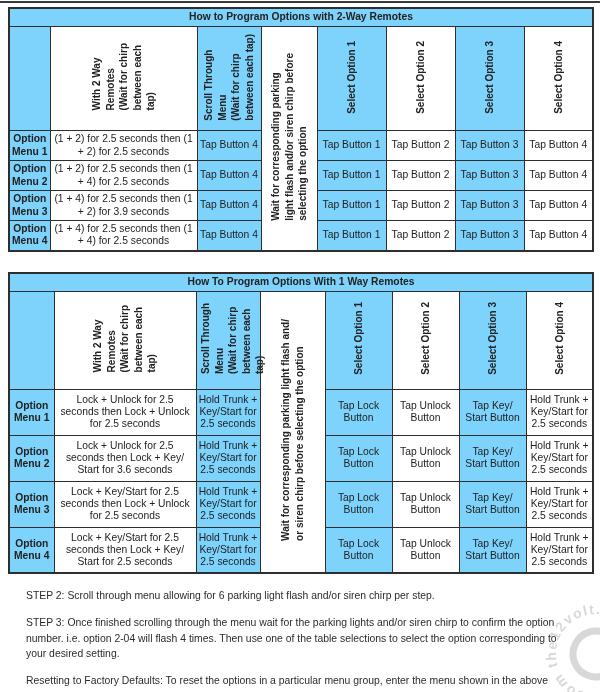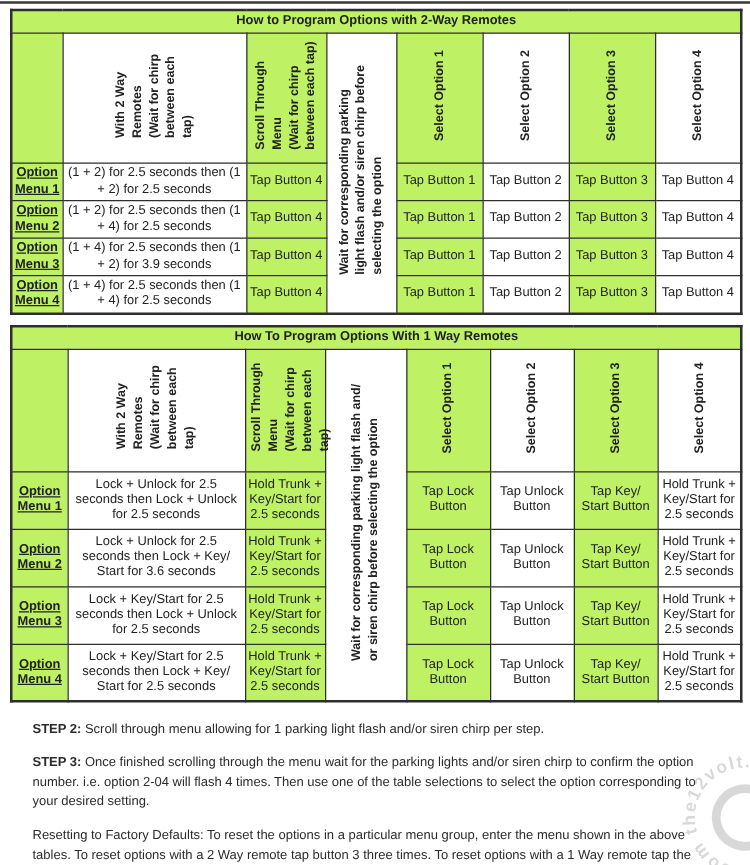--- a/index.html
+++ b/index.html
@@ -15,40 +15,40 @@
     border-collapse:collapse;table-layout:fixed;width:584px;
     border:2px solid #2e2e2e;
   }
   table.program td{
     border:1.5px solid #2e2e2e;
     padding:1px 2px;
     text-align:center;vertical-align:middle;
     font-size:10.3px;line-height:1.18;
   }
   td.titlebar{font-weight:700;font-size:11.5px;height:15px;}
-  .shade{background:#bef264;}
-  .rowlabel{font-weight:700;text-decoration:underline;}
+  .shade{background:#7dd3fc;}
+  .rowlabel{font-weight:700;}
   .vert{
     writing-mode:vertical-rl;
     transform:rotate(180deg);
     white-space:pre-line;
     display:inline-block;
     font-weight:700;font-size:10px;line-height:1.35;
     text-align:left;
   }
   .vcell{vertical-align:middle;text-align:center;}
   #t1 tr.hdr{height:104px;}
   #t1 tr.data{height:30px;}
   #t2 tr.hdr{height:98px;}
   #t2 tr.data{height:46px;}
-  #t2{margin-top:8px;}
+  #t2{margin-top:20px;}
 
   .footer{margin:14px 18px 0 18px;width:548px;font-size:10.4px;line-height:1.52;color:#2b2b2b;}
   .footer p{margin:0 0 11px 0;}
-  .footer b{font-weight:700;}
+  .footer b{font-weight:400;}
 
   .watermark{
     position:absolute;left:534px;top:592px;opacity:.34;
     transform:rotate(-18deg);pointer-events:none;
   }
 </style>
 </head>
 <body>
 
 <div class="top-rule"></div>
@@ -195,21 +195,21 @@
       <td class="shade">Hold Trunk + Key/Start for 2.5 seconds</td>
       <td class="shade">Tap Lock Button</td>
       <td>Tap Unlock Button</td>
       <td class="shade">Tap Key/ Start Button</td>
       <td>Hold Trunk + Key/Start for 2.5 seconds</td>
     </tr>
   </tbody>
     </table>
 
   <div class="footer">
-    <p><b>STEP 2:</b><span> Scroll through menu allowing for 1 parking light flash and/or siren chirp per step.</span></p>
+    <p><b>STEP 2:</b><span> Scroll through menu allowing for 6 parking light flash and/or siren chirp per step.</span></p>
     <p><b>STEP 3:</b><span> Once finished scrolling through the menu wait for the parking lights and/or siren chirp to confirm the option number. i.e. option 2-04 will flash 4 times. Then use one of the table selections to select the option corresponding to your desired setting.</span></p>
     <p>Resetting to Factory Defaults: To reset the options in a particular menu group, enter the menu shown in the above tables. To reset options with a 2 Way remote tap button 3 three times. To reset options with a 1 Way remote tap the Key/Start button 3 times. Wait for the siren to chip and parking lights to flash between each tap. After the third tap, the option menu will reset and the siren will chirp three times. This must be done for each option group that needs to be reset.</p>
   </div>
 </div>
 
 <svg class="watermark" width="124" height="124" viewBox="0 0 124 124">
   <defs>
     <path id="wmpath" d="M62,62 m-40,0 a40,40 0 1,1 80,0 a40,40 0 1,1 -80,0"></path>
   </defs>
   <circle cx="62" cy="62" r="23" fill="none" stroke="#8f8f8f" stroke-width="7"></circle>

